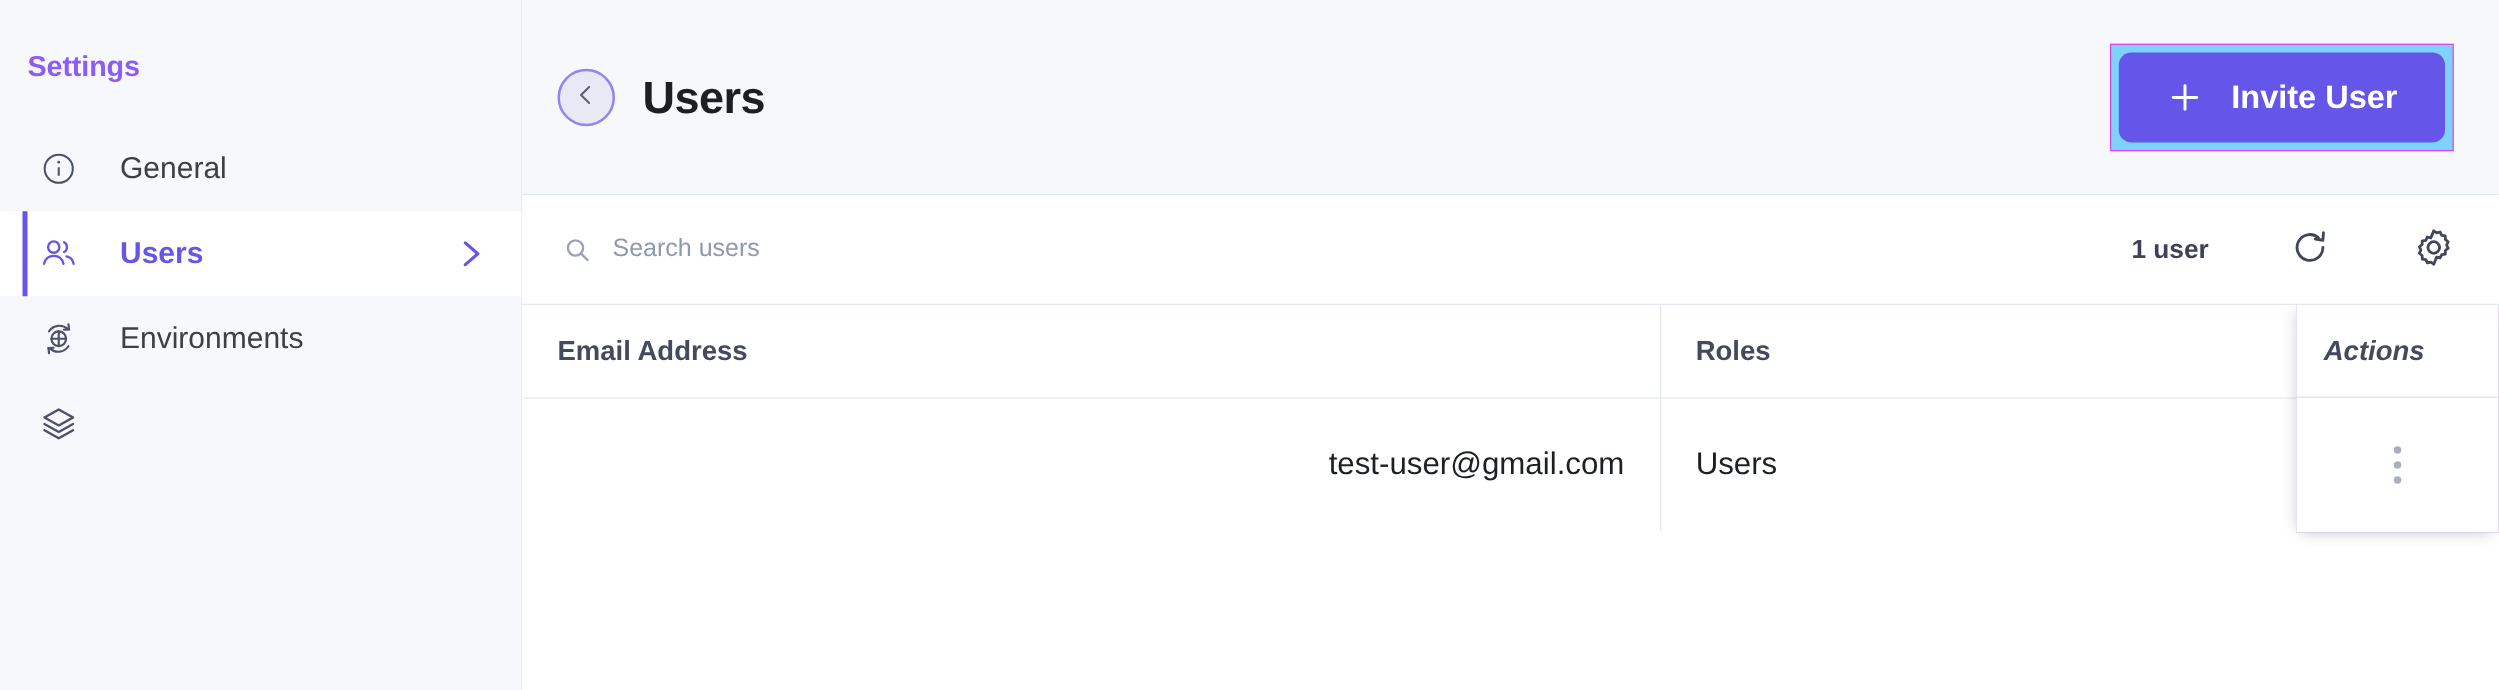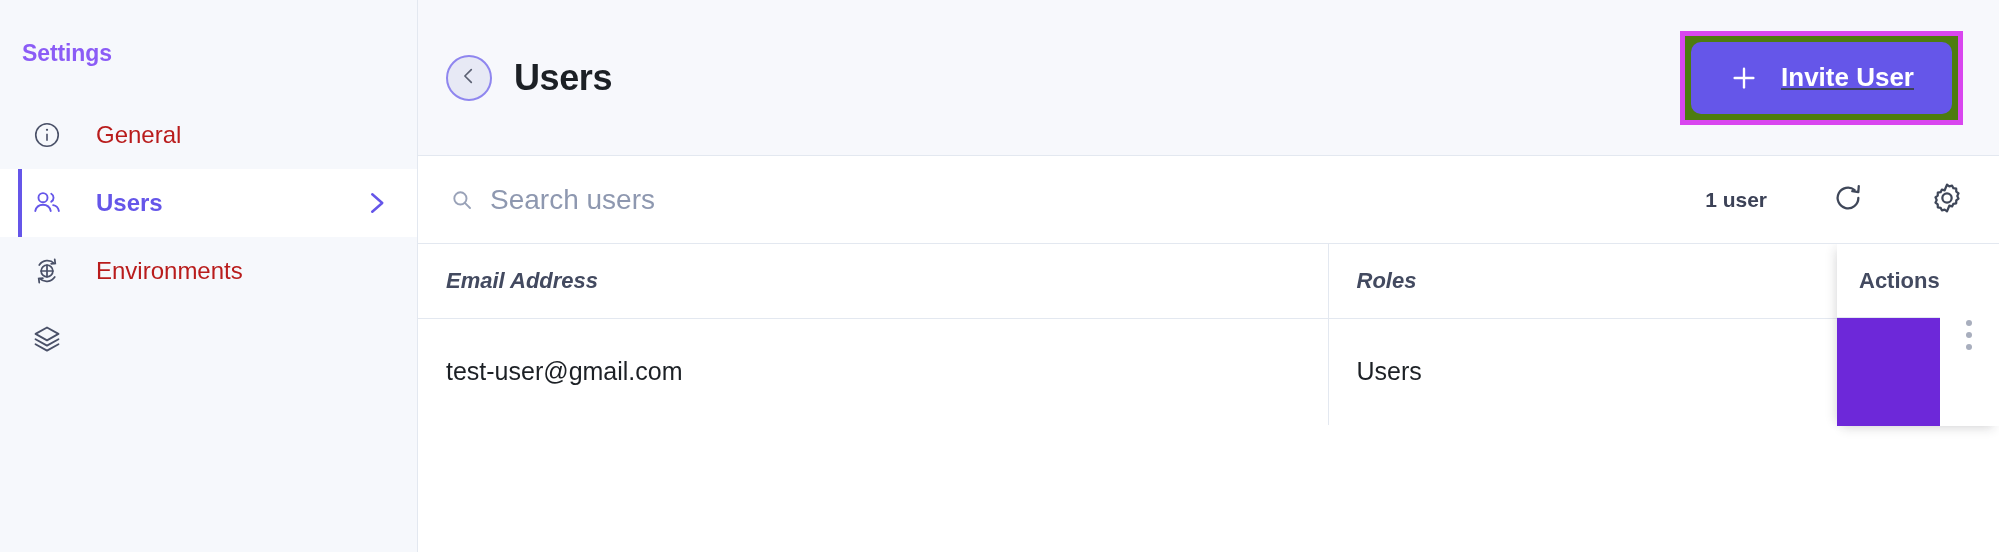--- a/index.html
+++ b/index.html
@@ -65,21 +65,21 @@
     display: flex;
     align-items: center;
     justify-content: center;
     color: #4a5168;
   }
 
   .nav-item .nav-label {
     margin-left: 32px;
     font-size: 24px;
     font-weight: 400;
-    color: #b91c1c;
+    color: #404040;
     white-space: nowrap;
   }
 
   .nav-item.active {
     background: #ffffff;
     padding-left: 30px;
   }
   .nav-item.active::before {
     content: "";
     position: absolute;
@@ -146,25 +146,24 @@
     letter-spacing: -0.4px;
   }
 
   .header-actions {
     margin-left: auto;
     display: flex;
     align-items: center;
   }
 
   .highlight-box {
-    border: 5px solid #d946ef;
+    border: 1px solid #d946ef;
     padding: 6px;
-    background: #4d7c0f;
+    background: #7dd3fc;
     display: inline-flex;
-    text-decoration: underline;
   }
 
   .invite-button {
     background: #6556e9;
     color: #ffffff;
     border: none;
     border-radius: 10px;
     height: 72px;
     padding: 0 38px;
     display: flex;
@@ -201,21 +200,21 @@
     flex: 1 1 auto;
     min-width: 0;
   }
 
   .search-icon { color: #99a2b8; display: flex; align-items: center; }
 
   .search-input {
     border: none;
     outline: none;
     background: transparent;
-    font-size: 28px;
+    font-size: 20px;
     font-family: "Liberation Sans", sans-serif;
     color: #3c4257;
     width: 100%;
     padding: 0;
   }
   .search-input::placeholder { color: #8e98b0; }
 
   .toolbar-right {
     display: flex;
     align-items: center;
@@ -259,52 +258,52 @@
   .table th {
     text-align: left;
     font-size: 22px;
     font-weight: 700;
     color: #434a60;
     height: 74px;
     padding: 0 28px;
     background: #ffffff;
     border-bottom: 1px solid #e3e8f0;
     vertical-align: middle;
-    font-style: italic;
   }
 
   .table td {
     font-size: 25px;
     font-weight: 400;
     color: #1c2025;
     height: 107px;
     padding: 0 28px;
     background: #ffffff;
     vertical-align: middle;
   }
 
-  .col-email { width: 910px; }
+  .col-email { width: 910px; text-align: right; }
   .col-roles { width: 540px; border-left: 1px solid #e3e8f0; }
   .col-actions { width: 280px; }
 
   th.col-roles, td.col-roles { border-left: 1px solid #e3e8f0; }
 
   
   .actions-panel {
     position: absolute;
     top: 0;
     right: 0;
     width: 162px;
     height: 182px;
-    background: #6d28d9;
+    background: #8b5cf6;
     box-shadow: -6px 0 10px -4px rgba(28,32,37,0.13),
                  0 8px 10px -5px rgba(28,32,37,0.13);
     display: flex;
-    flex-direction: row;
+    flex-direction: column;
     z-index: 5;
+    font-style: italic;
   }
 
   .actions-head {
     height: 74px;
     border-bottom: 1px solid #e3e8f0;
     display: flex;
     align-items: center;
     padding-left: 22px;
     font-size: 22px;
     font-weight: 700;

